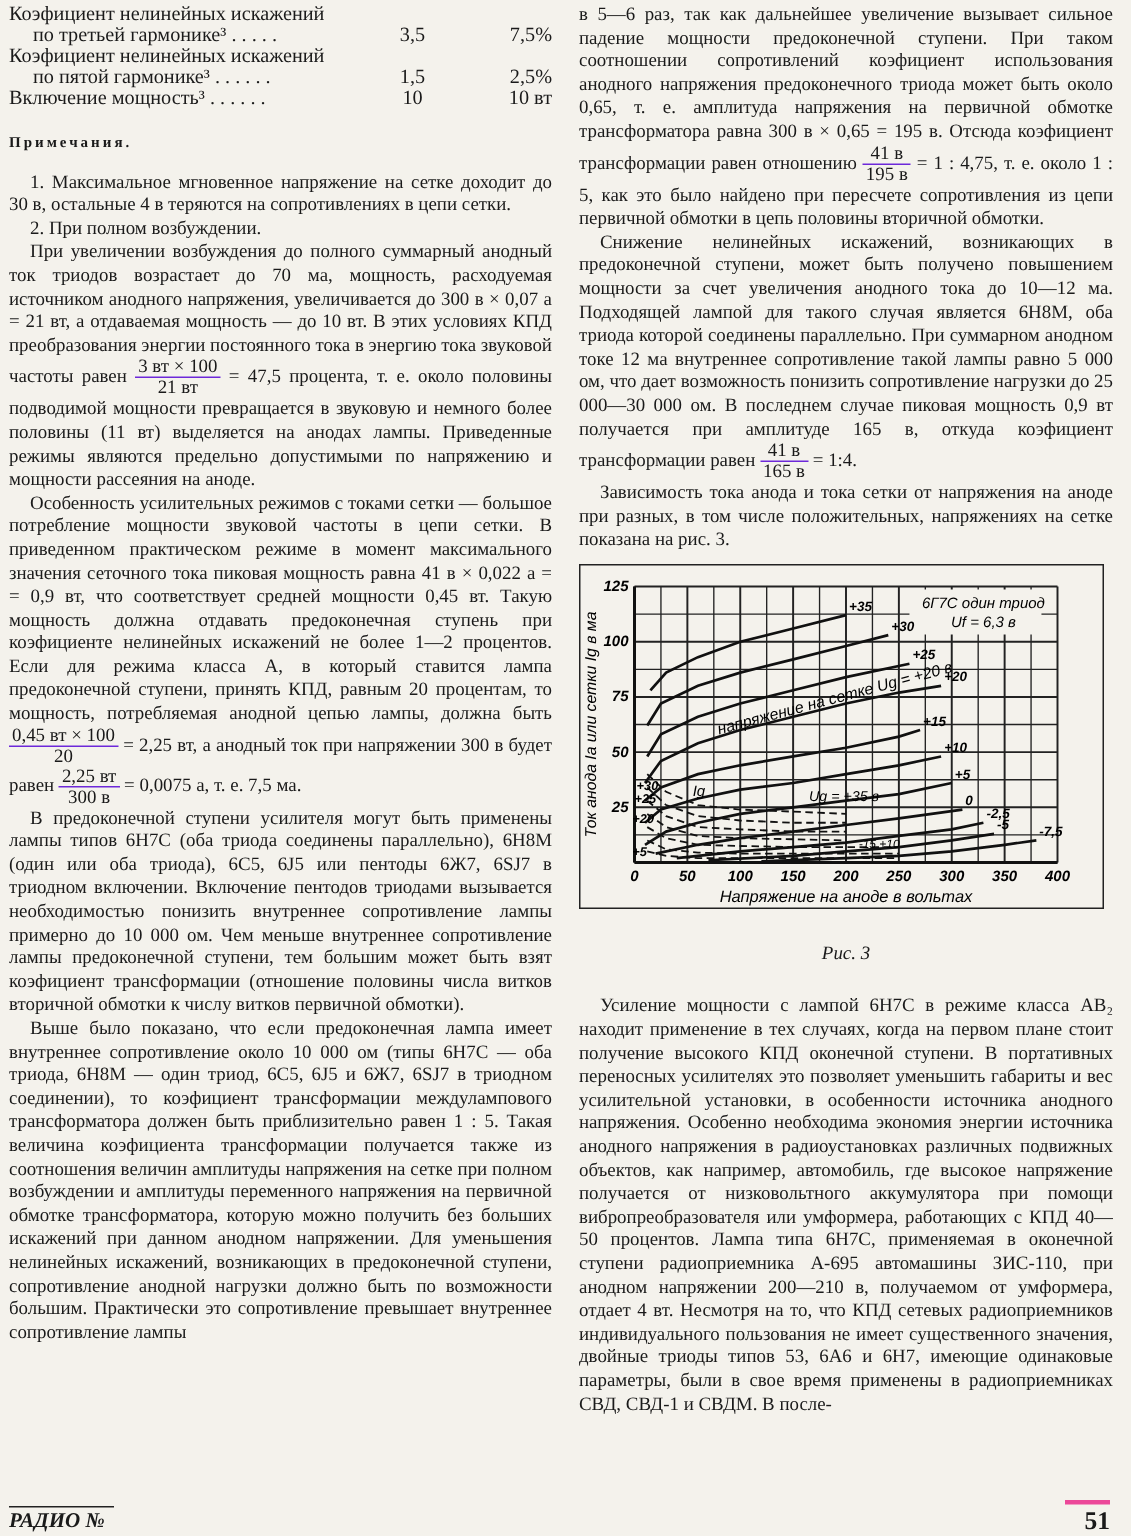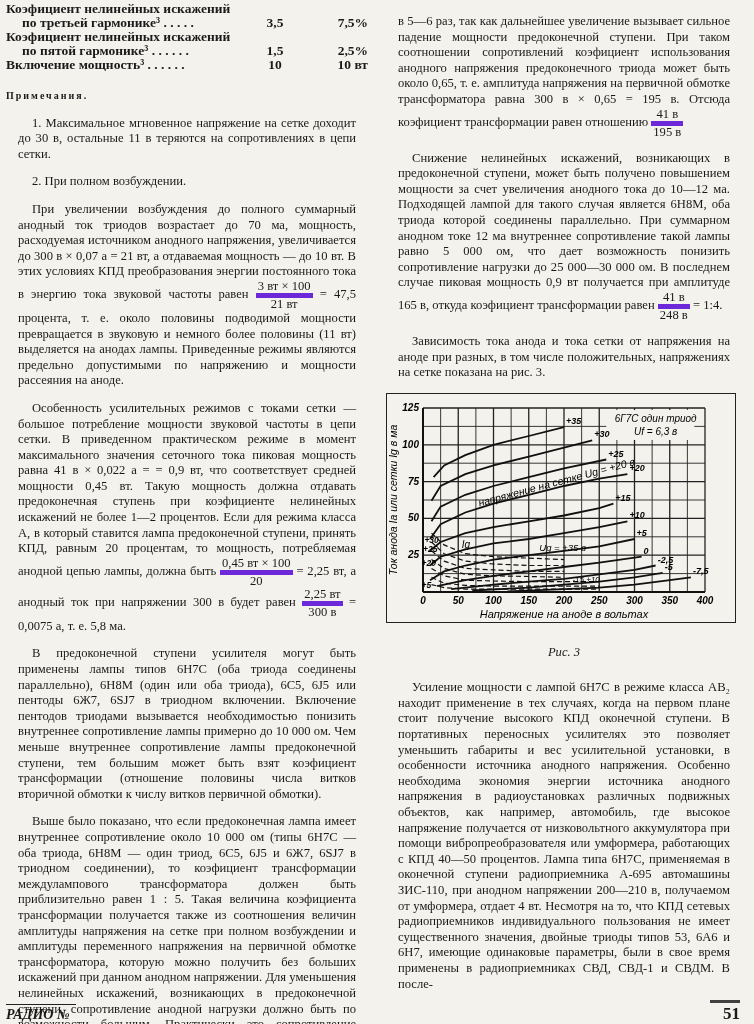--- a/index.html
+++ b/index.html
@@ -7,44 +7,44 @@
     width: 754px; height: 1024px; background: #f4f2ec; color: #1a1a1a;
     font-family: "Liberation Serif", "DejaVu Serif", serif;
     position: relative; overflow: hidden;
   }
   .col {
     position: absolute; top: 2px; width: 362px;
     font-size: 12.6px; line-height: 15.6px; text-align: justify;
   }
   .col.left { left: 6px; }
   .col.right { left: 386px; width: 356px; }
-  p { margin: 12px; text-indent: 14px; }
+  p { margin: 0; text-indent: 14px; }
   p.noind { text-indent: 0; }
-  .spec-table { width: 100%; border-collapse: collapse; font-size: 13.5px; line-height: 14px; font-weight: bold; }
+  .spec-table { width: 100%; border-collapse: collapse; font-size: 13.5px; line-height: 14px; font-weight: normal; }
   .spec-table td { padding: 0; vertical-align: bottom; }
   .spec-table td.v1 { width: 40px; text-align: center; }
   .spec-table td.v2 { width: 60px; text-align: right; padding-left: 13px; }
   .spec-table .sub { padding-left: 16px; margin-top: 13px; }
   .heading { margin: 16px 0 10px 0; font-weight: bold; letter-spacing: 2px; font-size: 10px; text-indent: 0; }
   .frac { display: inline-block; vertical-align: middle; text-align: center; text-indent: 0; line-height: 13px; }
-  .frac .num { display: block; border-bottom: 5px solid #6d28d9; padding: 0 2px; }
+  .frac .num { display: block; border-bottom: 1px solid #6d28d9; padding: 0 2px; }
   .frac .den { display: block; padding: 0 2px; }
   .figure {
     position: relative; width: 350px; height: 230px; margin: 8px 0 0 0;
     border: 1.5px solid #222; box-sizing: border-box; background: #f4f2ec;
   }
   .figure svg { position: absolute; left: 0; top: 0; }
   .caption { text-align: center; font-style: italic; margin: 22px 0 20px 0; text-indent: 0; }
   .footer-left {
     position: absolute; left: 6px; top: 1004px; font-style: italic; font-weight: bold;
     font-size: 14px; border-top: 1px solid #222; padding-top: 2px; width: 70px;
   }
   .footer-right {
     position: absolute; right: 14px; top: 1000px; font-weight: bold; font-size: 17px;
-    border-top: 3px solid #404040; padding-top: 1px; width: 30px; text-align: right;
+    border-top: 3px solid #ec4899; padding-top: 1px; width: 30px; text-align: right;
   }
 </style>
 </head>
 <body>
 
 <div class="col left">
   <table class="spec-table">
     <tbody>
       <tr>
           <td colspan="3">Коэфициент нелинейных искажений</td>
@@ -64,60 +64,61 @@
       </tr>
       <tr>
         <td>Включение мощность³ . . . . . .</td>
         <td class="v1">10</td>
         <td class="v2">10 вт</td>
       </tr>
     </tbody>
   </table>
 
   <p class="heading">Примечания.</p>
-  <p>1. Максимальное мгновенное напряжение на сетке доходит до 30 в, остальные 11 в теряются на сопротивлениях в цепи сетки.</p>
+  <p>1. Максимальное мгновенное напряжение на сетке доходит до 30 в, остальные 4 в теряются на сопротивлениях в цепи сетки.</p>
   <p>2. При полном возбуждении.</p>
   <p>
     <span>При увеличении возбуждения до полного суммарный анодный ток триодов возрастает до 70 ма, мощность, расходуемая источником анодного напряжения, увеличивается до 300 в × 0,07 а = 21 вт, а отдаваемая мощность — до 10 вт. В этих условиях КПД преобразования энергии постоянного тока в энергию тока звуковой частоты равен</span>
     <span class="frac">
       <span class="num">3 вт × 100</span>
       <span class="den">21 вт</span>
     </span>
     <span>= 47,5 процента, т. е. около половины подводимой мощности превращается в звуковую и немного более половины (11 вт) выделяется на анодах лампы. Приведенные режимы являются предельно допустимыми по напряжению и мощности рассеяния на аноде.</span>
   </p>
   <p>
     <span>Особенность усилительных режимов с токами сетки — большое потребление мощности звуковой частоты в цепи сетки. В приведенном практическом режиме в момент максимального значения сеточного тока пиковая мощность равна 41 в × 0,022 а = = 0,9 вт, что соответствует средней мощности 0,45 вт. Такую мощность должна отдавать предоконечная ступень при коэфициенте нелинейных искажений не более 1—2 процентов. Если для режима класса А, в который ставится лампа предоконечной ступени, принять КПД, равным 20 процентам, то мощность, потребляемая анодной цепью лампы, должна быть</span>
     <span class="frac">
       <span class="num">0,45 вт × 100</span>
       <span class="den">20</span>
     </span>
     <span>= 2,25 вт, а анодный ток при напряжении 300 в будет равен</span>
     <span class="frac">
       <span class="num">2,25 вт</span>
       <span class="den">300 в</span>
     </span>
-    <span>= 0,0075 а, т. е. 5,8 ма.</span>
+    <span>= 0,0075 а, т. е. 7,5 ма.</span>
   </p>
   <p>В предоконечной ступени усилителя могут быть применены лампы типов 6Н7С (оба триода соединены параллельно), 6Н8М (один или оба триода), 6С5, 6J5 или пентоды 6Ж7, 6SJ7 в триодном включении. Включение пентодов триодами вызывается необходимостью понизить внутреннее сопротивление лампы примерно до 10 000 ом. Чем меньше внутреннее сопротивление лампы предоконечной ступени, тем большим может быть взят коэфициент трансформации (отношение половины числа витков вторичной обмотки к числу витков первичной обмотки).</p>
   <p>Выше было показано, что если предоконечная лампа имеет внутреннее сопротивление около 10 000 ом (типы 6Н7С — оба триода, 6Н8М — один триод, 6С5, 6J5 и 6Ж7, 6SJ7 в триодном соединении), то коэфициент трансформации междулампового трансформатора должен быть приблизительно равен 1 : 5. Такая величина коэфициента трансформации получается также из соотношения величин амплитуды напряжения на сетке при полном возбуждении и амплитуды переменного напряжения на первичной обмотке трансформатора, которую можно получить без больших искажений при данном анодном напряжении. Для уменьшения нелинейных искажений, возникающих в предоконечной ступени, сопротивление анодной нагрузки должно быть по возможности большим. Практически это сопротивление превышает внутреннее сопротивление лампы</p>
 </div>
 
 <div class="col right">
   <p class="noind">
     <span>в 5—6 раз, так как дальнейшее увеличение вызывает сильное падение мощности предоконечной ступени. При таком соотношении сопротивлений коэфициент использования анодного напряжения предоконечного триода может быть около 0,65, т. е. амплитуда напряжения на первичной обмотке трансформатора равна 300 в × 0,65 = 195 в. Отсюда коэфициент трансформации равен отношению</span>
     <span class="frac">
       <span class="num">41 в</span>
       <span class="den">195 в</span>
     </span>
+    <span>= 1 : 4,75, т. е. около 1 : 5, как это было найдено при пересчете сопротивления из цепи первичной обмотки в цепь половины вторичной обмотки.</span>
   </p>
   <p>
     <span>Снижение нелинейных искажений, возникающих в предоконечной ступени, может быть получено повышением мощности за счет увеличения анодного тока до 10—12 ма. Подходящей лампой для такого случая является 6Н8М, оба триода которой соединены параллельно. При суммарном анодном токе 12 ма внутреннее сопротивление такой лампы равно 5 000 ом, что дает возможность понизить сопротивление нагрузки до 25 000—30 000 ом. В последнем случае пиковая мощность 0,9 вт получается при амплитуде 165 в, откуда коэфициент трансформации равен</span>
     <span class="frac">
       <span class="num">41 в</span>
-      <span class="den">248 в</span>
+      <span class="den">165 в</span>
     </span>
     <span>= 1:4.</span>
   </p>
   <p>Зависимость тока анода и тока сетки от напряжения на аноде при разных, в том числе положительных, напряжениях на сетке показана на рис. 3.</p>
 
   <div class="figure">
     <svg id="chart" width="350" height="230">
         <line x1="36" y1="14" x2="36" y2="198" stroke="#222" stroke-width="1.3"></line>
         <line x1="53.625" y1="14" x2="53.625" y2="198" stroke="#222" stroke-width="0.9"></line>
         <line x1="71.25" y1="14" x2="71.25" y2="198" stroke="#222" stroke-width="1.3"></line>

